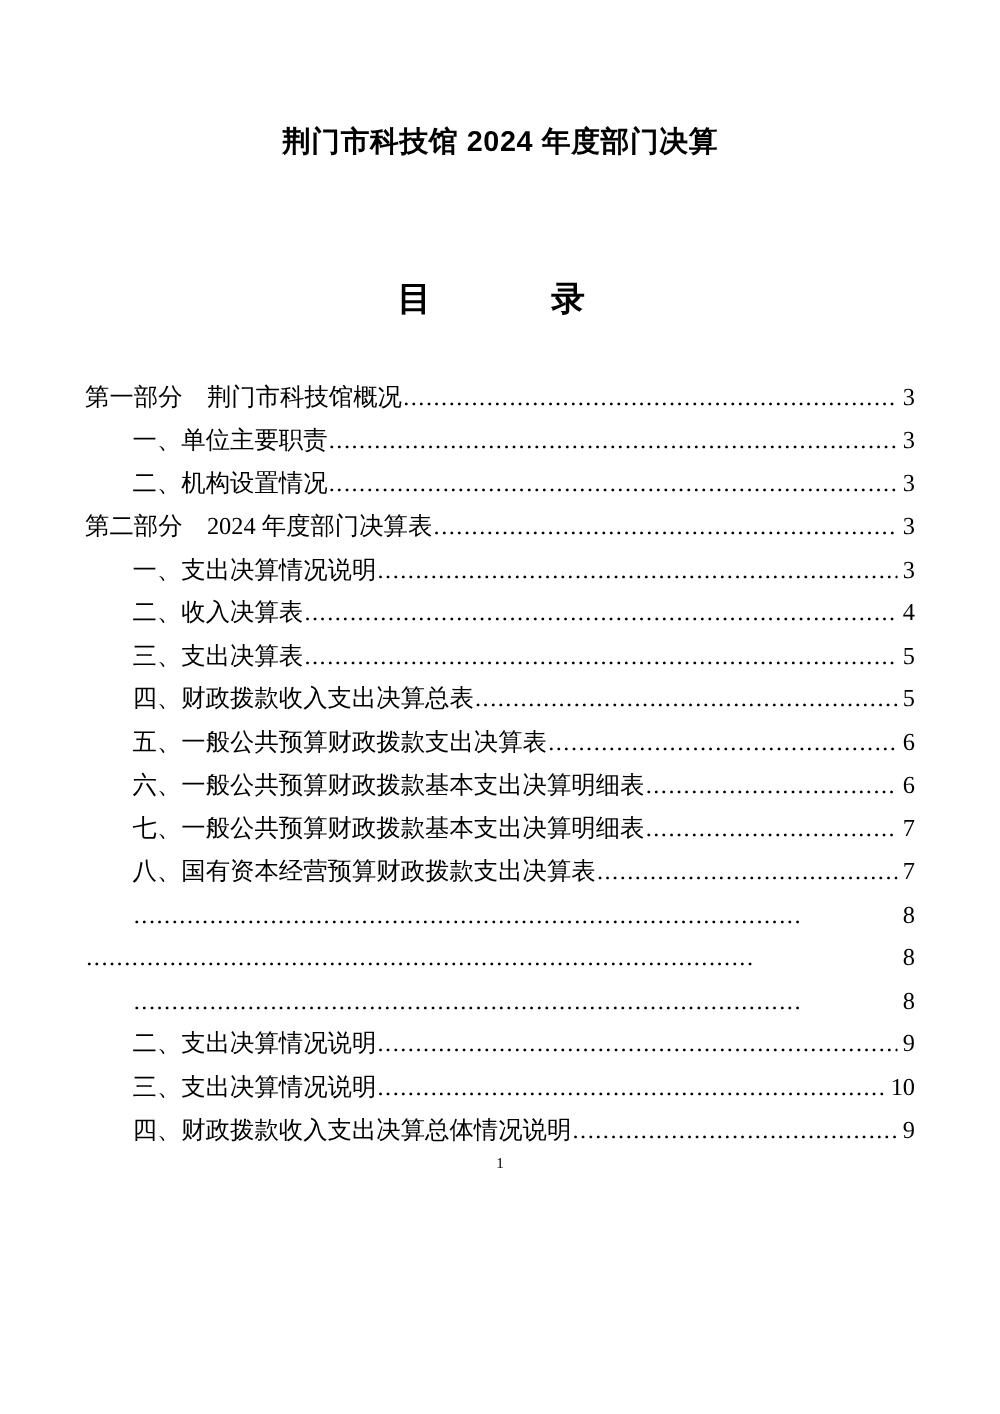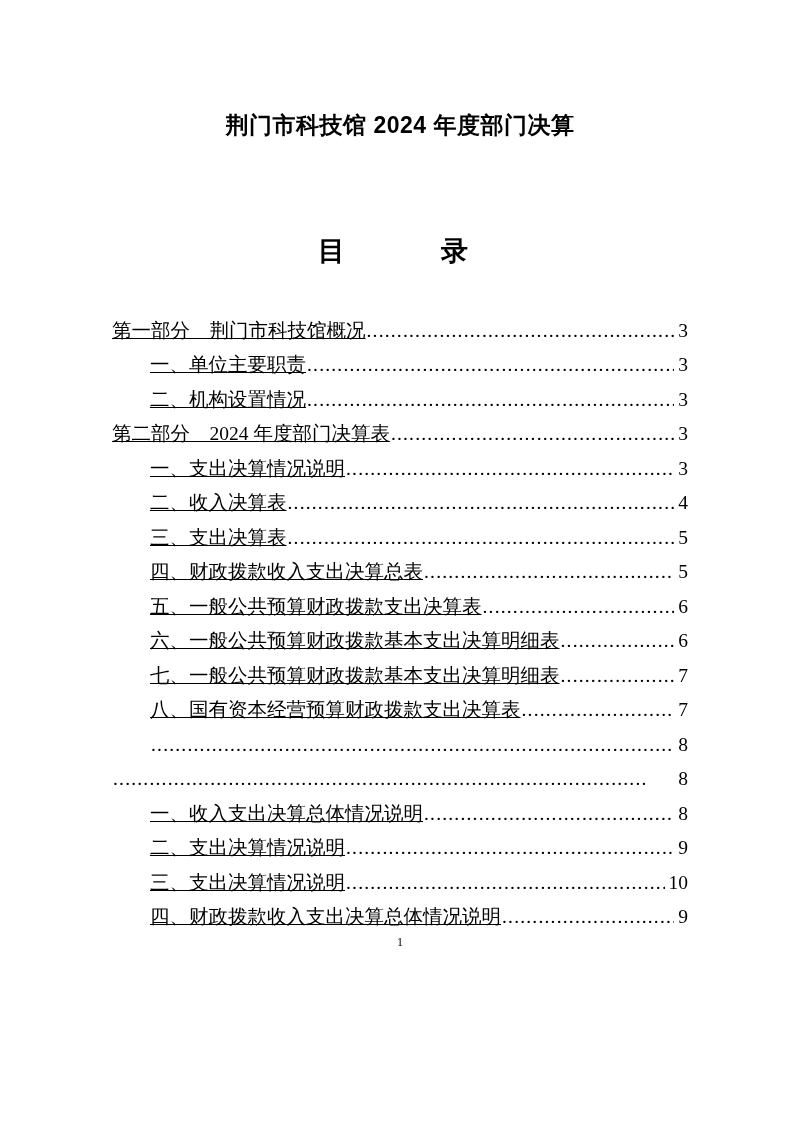--- a/index.html
+++ b/index.html
@@ -12,23 +12,22 @@
     height: 1131px;
     font-family: "Liberation Serif", "DejaVu Serif", serif;
     color: #000000;
     position: relative;
     overflow: hidden;
   }
   .page {
     width: 800px;
     height: 998px;
     box-sizing: border-box;
-    padding: 0 112px;
+    padding: 0 68px;
     position: relative;
-    margin-top: 12px;
   }
   .doc-title {
     text-align: center;
     font-family: "Liberation Sans", "DejaVu Sans", sans-serif;
     font-weight: bold;
     font-size: 23px;
     letter-spacing: 0.5px;
     margin: 0;
     padding-top: 98px;
   }
@@ -53,21 +52,20 @@
     white-space: nowrap;
   }
   .toc-entry.level-1 {
     padding-left: 0px;
   }
   .toc-entry.level-2 {
     padding-left: 38px;
   }
   .toc-label {
     flex: 0 0 auto;
-    text-decoration: underline;
   }
   .toc-dots {
     flex: 1 1 auto;
     overflow: hidden;
     white-space: nowrap;
     margin: 0 1px;
     font-size: 19.5px;
     letter-spacing: 1.2px;
     color: #000;
     min-width: 8px;
@@ -159,21 +157,20 @@
       </div>
       <div class="toc-entry level-2">
         <span class="toc-dots">........................................................................................</span>
         <span class="toc-page">8</span>
       </div>
       <div class="toc-entry level-1">
         <span class="toc-dots">........................................................................................</span>
         <span class="toc-page">8</span>
       </div>
       <div class="toc-entry level-2">
-        <span class="toc-label">一、收入支出决算总体情况说明</span>
         <span class="toc-dots">........................................................................................</span>
         <span class="toc-page">8</span>
       </div>
       <div class="toc-entry level-2">
         <span class="toc-label">二、支出决算情况说明</span>
         <span class="toc-dots">........................................................................................</span>
         <span class="toc-page">9</span>
       </div>
       <div class="toc-entry level-2">
         <span class="toc-label">三、支出决算情况说明</span>

